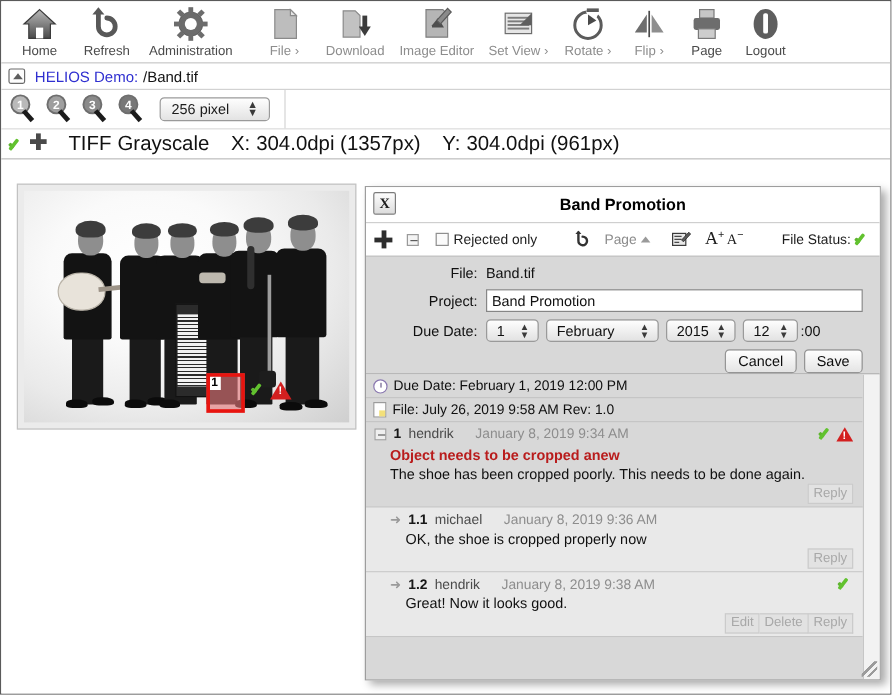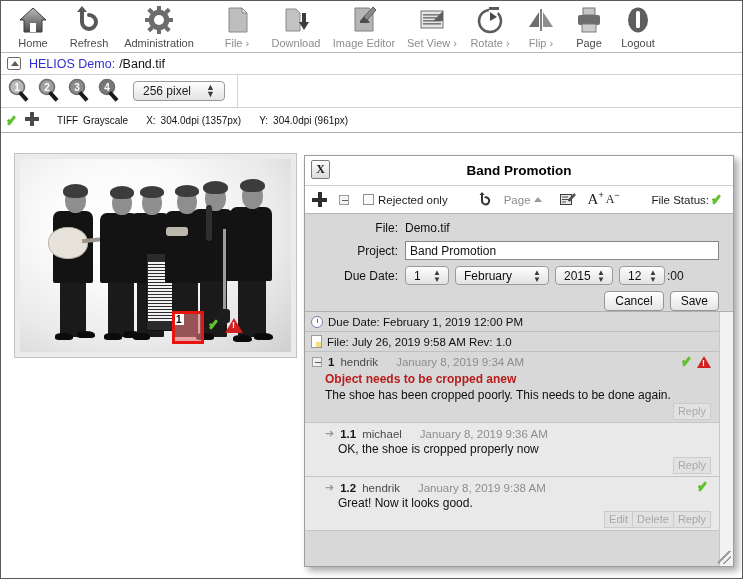--- a/index.html
+++ b/index.html
@@ -94,21 +94,21 @@
   }
 
   
   #infobar {
     position: absolute; left: 0; top: 107px;
     width: 741px; height: 25px;
     background: #ffffff;
     display: flex; align-items: center;
     padding-left: 5px; gap: 5px;
     border-bottom: 1px solid #adadad;
-    font-size: 10px; color: #111;
+    font-size: 17px; color: #111;
   }
   #infobar .itm { white-space: nowrap; }
   #infobar .sp { display:inline-block; width:8px; }
 
   
   #workspace {
     position: absolute; left: 0; top: 132px;
     width: 741px; height: 445px;
     background: #ffffff;
   }
@@ -690,21 +690,21 @@
           <span style="font-size:9px;color:#1c1c1c;position:relative;top:-5px;">−</span>
         </span>
         <span style="flex:1"></span>
         <span class="fstatus">File Status:</span>
         <span class="check" style="margin-left:2px;"></span>
       </div>
 
       <div id="formArea">
         <div class="frow">
           <span class="flbl">File:</span>
-          <span class="ftxt">Demo.tif</span>
+          <span class="ftxt">Band.tif</span>
         </div>
         <div class="frow">
           <span class="flbl">Project:</span>
           <input id="projectInput" type="text" value="Band Promotion" style="">
         </div>
         <div class="frow">
           <span class="flbl">Due Date:</span>
           <span class="sel" id="selDay">
             <span>1</span>
             <span class="arrows">

